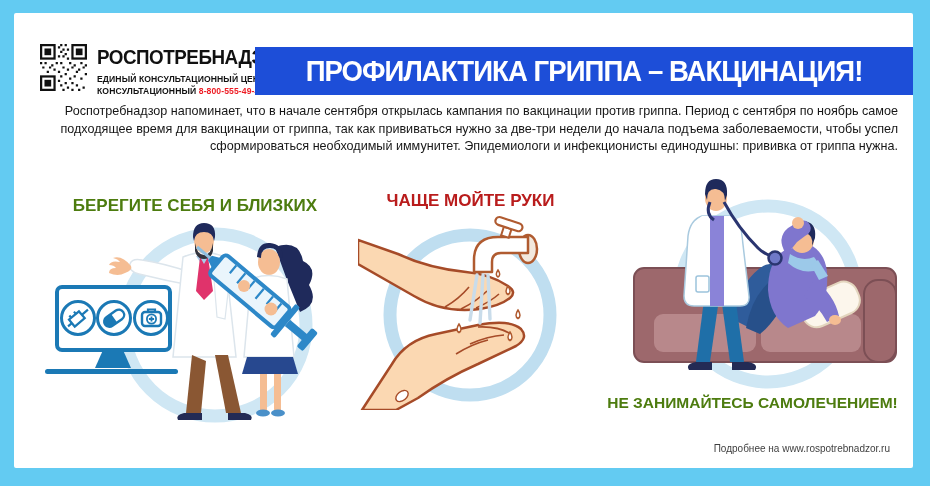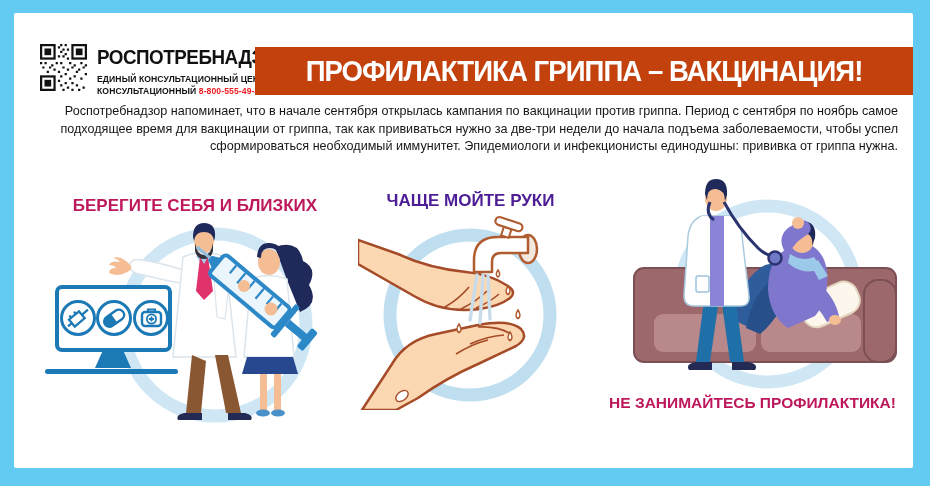--- a/index.html
+++ b/index.html
@@ -29,42 +29,42 @@
     white-space: nowrap;
   }
   .logo-sub {
     margin-top: 5px; font-size: 8.6px; font-weight: bold; color: #111111;
     line-height: 1.35; letter-spacing: 0.1px; white-space: nowrap;
   }
   .logo-phone { color: #EE1C24; }
 
   .banner {
     position: absolute; left: 241px; top: 34px; right: 0; height: 48px;
-    background: #c2410c;
+    background: #1d4ed8;
     display: flex; align-items: center; justify-content: center;
   }
   .banner-text {
     color: #FFFFFF; font-size: 29px; font-weight: bold;
     letter-spacing: -1px; transform: scaleX(0.95); transform-origin: center;
     white-space: nowrap;
   }
 
   
   .intro {
     position: absolute; left: 28px; top: 90px; width: 856px;
     font-size: 12.6px; line-height: 1.4; color: #161616; text-align: right;
   }
 
   
   .panel-title, .panel-caption {
     position: absolute; text-align: center; font-weight: bold;
     white-space: nowrap;
   }
-  .red-label   { color: #be185d; }
-  .navy-label  { color: #4c1d95; }
+  .red-label   { color: #4d7c0f; }
+  .navy-label  { color: #b91c1c; }
 
   .t-left    { left: 31px;  top: 183px; width: 300px; font-size: 17px; }
   .c-left    { left: 31px;  top: 414px; width: 300px; font-size: 17px; }
   .t-mid     { left: 344px; top: 178px; width: 225px; font-size: 17px; }
   .c-right   { left: 586px; top: 381px; width: 305px; font-size: 15.5px; }
 
   .illo { position: absolute; }
   .illo-left  { left: 31px;  top: 202px; width: 300px; height: 210px; }
   .illo-mid   { left: 344px; top: 199px; width: 225px; height: 198px; }
   .illo-right { left: 604px; top: 155px; width: 290px; height: 224px; }
@@ -275,17 +275,18 @@
         <ellipse cx="98" cy="30" rx="11" ry="13" fill="#F5BD93"></ellipse>
         <path d="M87 26 q0 -15 11 -15 q12 0 11 16 l-2 6 q0 -11 -9 -12 q-9 -1 -9 11 z" fill="#1F2A5B"></path>
         <g>
           <path d="M92 34 q-5 12 4 18" fill="none" stroke="#2A3570" stroke-width="3"></path>
           <path d="M106 34 q14 26 34 46 q6 6 14 8" fill="none" stroke="#2A3570" stroke-width="3"></path>
           <circle cx="157" cy="90" r="6.5" fill="#6F79C8" stroke="#2A3570" stroke-width="2.5"></circle>
         </g>
       </g>
     </svg>
 
-    <div class="panel-caption c-right red-label">НЕ ЗАНИМАЙТЕСЬ ПРОФИЛАКТИКА!</div>
-
+    <div class="panel-caption c-right red-label">НЕ ЗАНИМАЙТЕСЬ САМОЛЕЧЕНИЕМ!</div>
+
+    <div class="footer">Подробнее на www.rospotrebnadzor.ru</div>
 
   </div>
 </div>
 
 </body></html>

